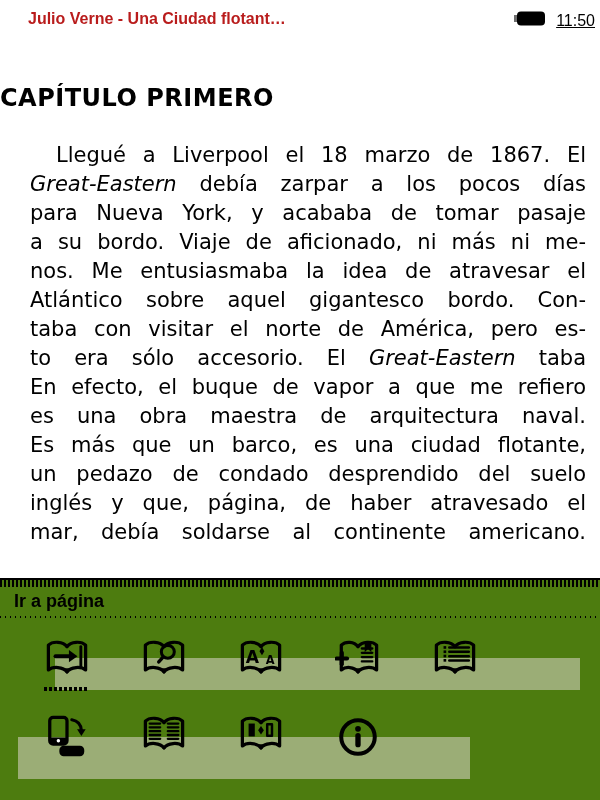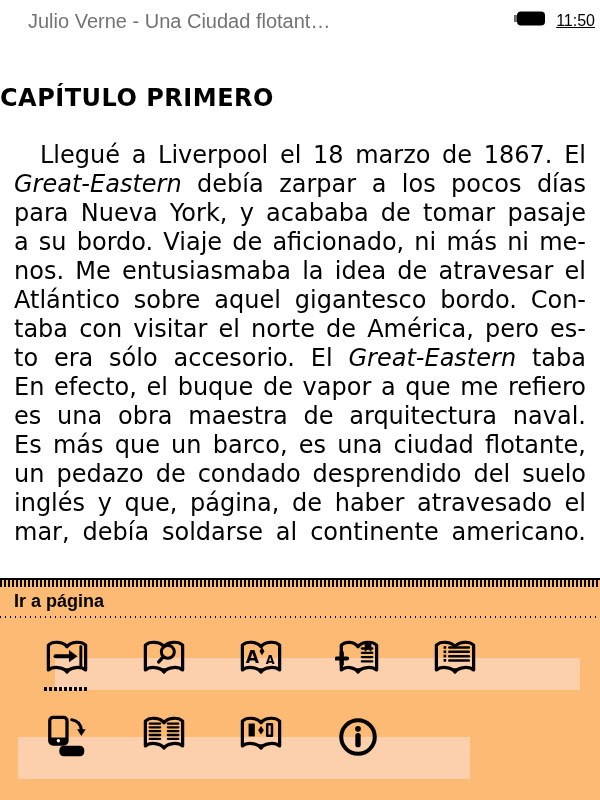--- a/index.html
+++ b/index.html
@@ -5,39 +5,39 @@
   html,body{margin:0;padding:0;}
   body{
     width:600px;height:800px;position:relative;overflow:hidden;
     background:#ffffff;color:#000;
     font-family:"DejaVu Sans",sans-serif;
   }
   
   .statusbar{position:absolute;top:8px;left:0;width:600px;height:30px;}
   .sb-title{
     position:absolute;left:28px;top:2px;font-family:"Liberation Sans",sans-serif;
-    font-size:20px;color:#737373;white-space:nowrap;
+    font-size:16px;color:#b91c1c;white-space:nowrap;font-weight:bold;
   }
   .sb-right{position:absolute;right:5px;top:2px;display:flex;align-items:center;gap:8px;text-decoration:underline;}
   .sb-time{font-family:"Liberation Sans",sans-serif;font-size:16px;color:#000;}
   
   .chapter-title{
     position:absolute;top:84px;left:0;width:600px;
     font-size:24px;font-weight:bold;letter-spacing:.5px;
   }
   
   .page-text{position:absolute;top:141px;left:14px;width:572px;}
   .line{
-    height:29px;line-height:29px;font-size:24px;white-space:normal;
-    text-align:justify;text-align-last:justify;-moz-text-align-last:justify;
+    height:29px;line-height:29px;font-size:21px;white-space:normal;
+    text-align:justify;text-align-last:justify;margin-left:16px;-moz-text-align-last:justify;
   }
   .line.indent{text-indent:26px;}
   .line em{font-style:italic;}
   
-  .menu{position:absolute;top:578px;left:0;width:600px;height:222px;background:#fdba74;}
+  .menu{position:absolute;top:578px;left:0;width:600px;height:222px;background:#4d7c0f;}
   .comb-border{
     height:7px;border-top:2px solid #000;
     background:repeating-linear-gradient(90deg,#000 0 2px,transparent 2px 4px);
   }
   .goto-row{
     height:29px;line-height:29px;padding-left:14px;
     font-family:"Liberation Sans",sans-serif;font-weight:bold;font-size:18px;
   }
   .dotted-sep{
     height:3px;

